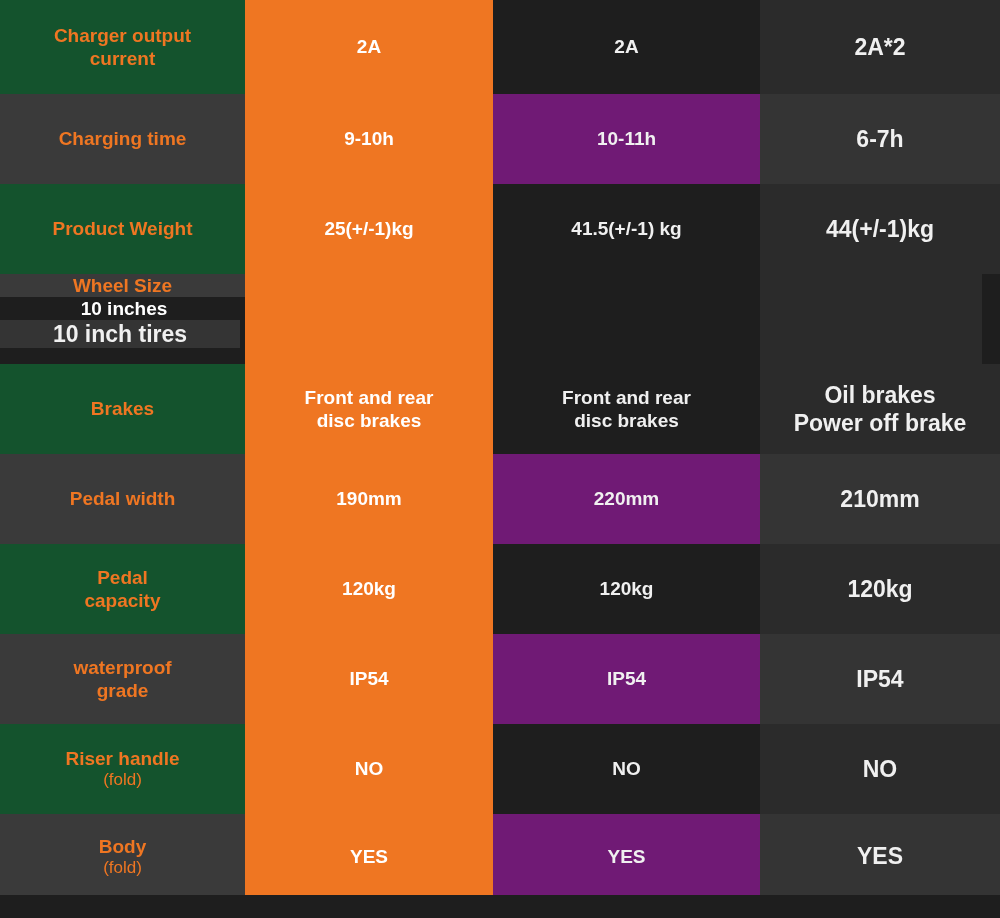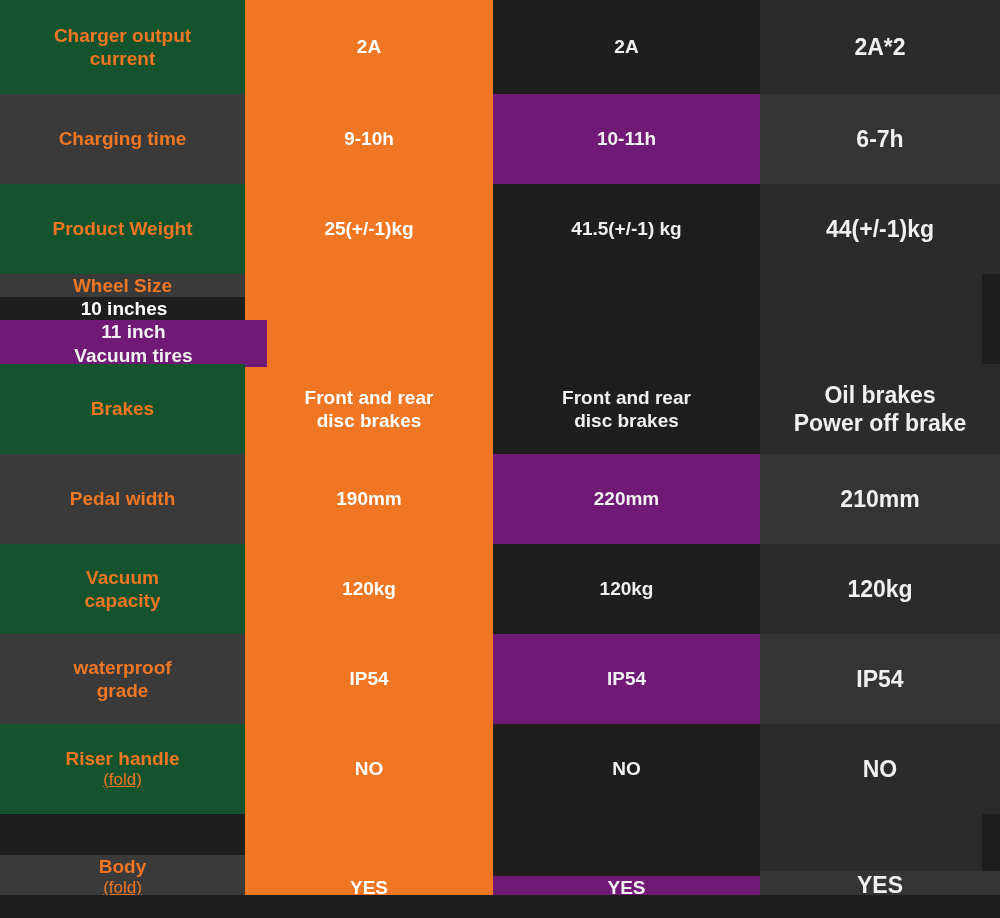--- a/index.html
+++ b/index.html
@@ -59,21 +59,20 @@
     width: 245px;
     color: #ef7622;
     font-size: 19px;
     font-weight: bold;
     padding: 0 10px;
   }
   .cell-label .sub {
     font-weight: normal;
     font-size: 17px;
     display: block;
-    text-decoration: underline;
   }
   .cell-a {
     width: 248px;
     color: #ffffff;
     font-size: 19px;
   }
   .cell-b {
     width: 267px;
     color: #f0f0f0;
     font-size: 19px;
@@ -151,24 +150,20 @@
           <div class="multi">44(+/-1)kg</div>
         </div>
       </div>
       <div class="row light" style="height: 90px; flex-direction: column;">
         <div class="cell cell-label">
           <div><span>Wheel Size</span></div>
         </div>
         <div class="cell cell-a">
           <div class="multi">10 inches</div>
         </div>
-        <div class="cell cell-b">
-          <div class="multi">11 inch
-Vacuum tires</div>
-        </div>
         <div class="cell cell-c">
           <div class="multi">10 inch tires</div>
         </div>
       </div>
       <div class="row dark" style="height: 90px; justify-content: center;">
         <div class="cell cell-label">
           <div><span>Brakes</span></div>
         </div>
         <div class="cell cell-a">
           <div class="multi">Front and rear
@@ -192,21 +187,21 @@
         </div>
         <div class="cell cell-b">
           <div class="multi">220mm</div>
         </div>
         <div class="cell cell-c">
           <div class="multi">210mm</div>
         </div>
       </div>
       <div class="row dark" style="height: 90px;">
         <div class="cell cell-label">
-          <div><span>Vacuum</span><br><span>capacity</span></div>
+          <div><span>Pedal</span><br><span>capacity</span></div>
         </div>
         <div class="cell cell-a">
           <div class="multi">120kg</div>
         </div>
         <div class="cell cell-b">
           <div class="multi">120kg</div>
         </div>
         <div class="cell cell-c">
           <div class="multi">120kg</div>
         </div>
@@ -232,21 +227,21 @@
         <div class="cell cell-a">
           <div class="multi">NO</div>
         </div>
         <div class="cell cell-b">
           <div class="multi">NO</div>
         </div>
         <div class="cell cell-c">
           <div class="multi">NO</div>
         </div>
       </div>
-      <div class="row light" style="height: 85px; align-items: flex-end;">
+      <div class="row light" style="height: 85px;">
         <div class="cell cell-label">
           <div><span>Body</span><span class="sub">(fold)</span></div>
         </div>
         <div class="cell cell-a">
           <div class="multi">YES</div>
         </div>
         <div class="cell cell-b">
           <div class="multi">YES</div>
         </div>
         <div class="cell cell-c">

